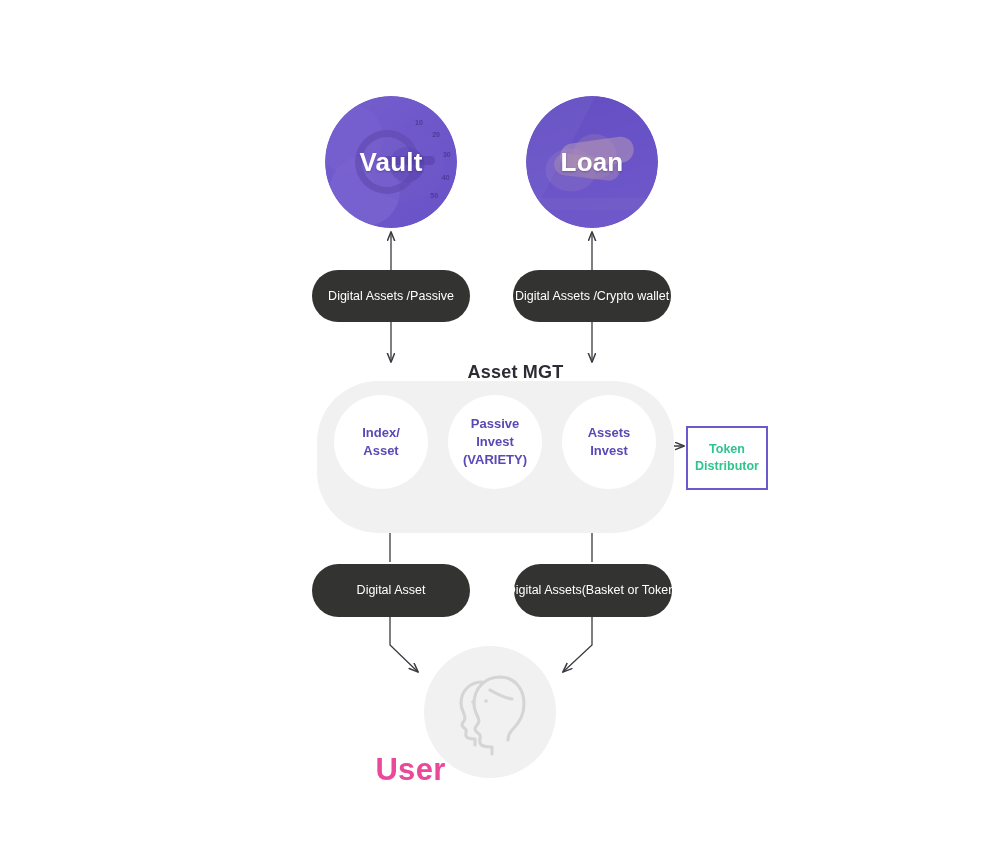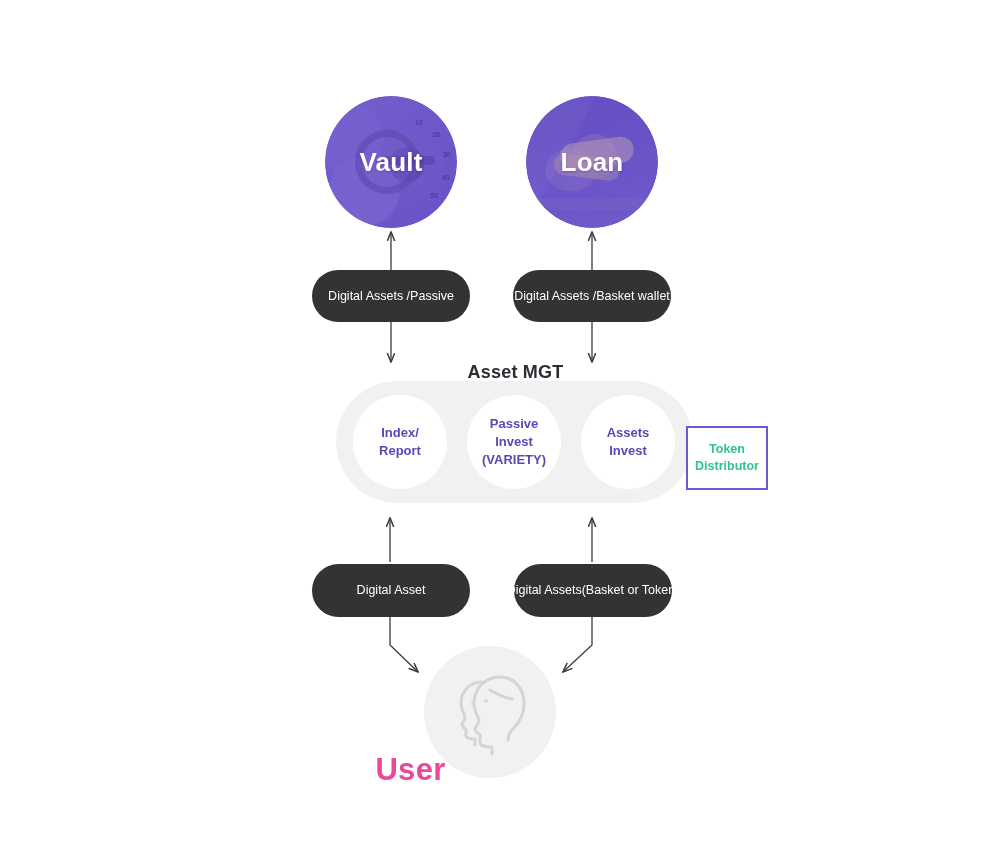--- a/index.html
+++ b/index.html
@@ -150,22 +150,22 @@
     left: 14px; top: 362px;
     width: 1003px;
     text-align: center;
     font-size: 18px;
     font-weight: bold;
     color: #2c2c34;
     letter-spacing: .2px;
   }
   #asset-mgt-group {
     position: absolute;
-    left: 336px; top: 381px;
-    width: 357px; height: 122px;
+    left: 317px; top: 381px;
+    width: 357px; height: 152px;
     background: #f1f1f1;
     border-radius: 61px;
   }
   .mgt-circle {
     position: absolute;
     width: 94px; height: 94px;
     border-radius: 50%;
     background: #ffffff;
     display: flex;
     align-items: center;
@@ -281,30 +281,30 @@
     <span class="node-label">Vault</span>
   </div>
 
   <div class="pill" style="left:312px; top:270px; width:158px; height:52px;">
     <span>Digital Assets /</span>
     <span>Passive</span>
   </div>
 
   <div class="pill" style="left:513px; top:270px; width:158px; height:52px;">
     <span>Digital Assets /</span>
-    <span>Basket wallet</span>
+    <span>Crypto wallet</span>
   </div>
 
   <div id="asset-mgt-title">Asset MGT</div>
 
   <div id="asset-mgt-group">
     <div class="mgt-circle" style="left:17px;">
       <span>
         <div>Index/</div>
-        <div>Report</div>
+        <div>Asset</div>
       </span>
     </div>
     <div class="mgt-circle" style="left:131px;align-items:center;">
       <span>
         <div>Passive</div>
         <div>Invest</div>
         <div>(VARIETY)</div>
       </span>
     </div>
     <div class="mgt-circle" style="left:245px;">

